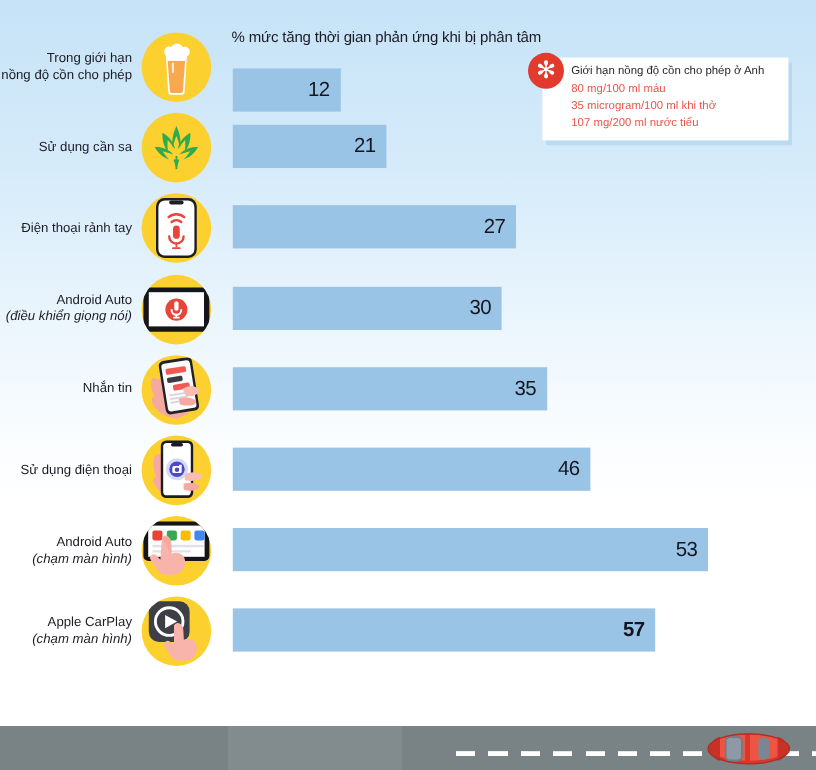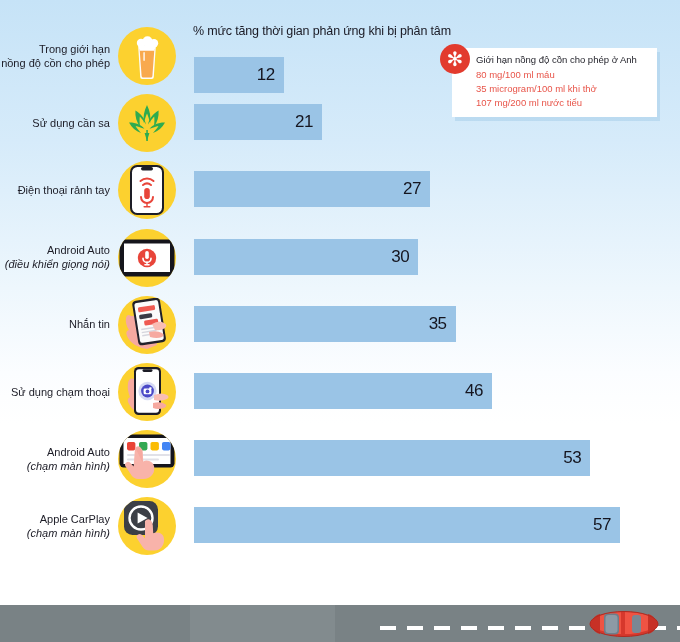--- a/index.html
+++ b/index.html
@@ -327,21 +327,21 @@
     </svg>
         </div>
         <div class="bar-track">
           <div class="bar" style="width: 261.579px; background: rgb(154, 196, 230);">
             <span class="bar-value">35</span>
           </div>
         </div>
       </div>
       <div class="row" style="top: 358px;">
         <div class="row-label">
-          <div class="ln">Sử dụng chạm thoại</div>
+          <div class="ln">Sử dụng điện thoại</div>
         </div>
         <div class="icon-circle">
     <svg width="52" height="54" viewBox="0 0 52 54">
       <path d="M14 14 q-6 -2 -7 4 q-1 7 2 14 q-4 2 -1 7 q3 6 10 9 l8 2 l4 -34z" fill="#f6a9a0"></path>
       <rect x="13" y="2" width="27" height="48" rx="4.6" fill="#1c1c25"></rect>
       <rect x="15" y="4.2" width="23" height="43.6" rx="3" fill="#ffffff"></rect>
       <rect x="21.5" y="4.2" width="10" height="2.8" rx="1.4" fill="#1c1c25"></rect>
       <circle cx="26.5" cy="26" r="9.2" fill="#cfd4f2" opacity="0.85"></circle>
       <circle cx="26.5" cy="26" r="6.4" fill="#4b49c7"></circle>
       <rect x="22.6" y="23.4" width="7.8" height="5.8" rx="1.3" fill="#ffffff"></rect>
@@ -389,21 +389,21 @@
         </div>
         <div class="icon-circle">
     <svg width="50" height="52" viewBox="0 0 50 52">
       <rect x="2" y="1" width="34" height="34" rx="8.5" fill="#3c3f46"></rect>
       <circle cx="19" cy="18" r="11.5" fill="none" stroke="#ffffff" stroke-width="2.4"></circle>
       <path d="M15.6 12.4 l10 5.6 l-10 5.6z" fill="#ffffff"></path>
       <path d="M23 21 q2.6 -3.2 5.6 -0.8 q2 1.6 2.2 5 l0.4 8 q3 -1.4 6 -0.4 q4.4 1.4 4.8 6 q0.6 5 -2.6 8.6 q-2.6 3 -7 3 l-5.4 0 q-3.8 0 -6.2 -3.2 l-5.6 -8.4 q-1.6 -2.6 0.8 -4.2 q2.4 -1.6 4.6 1 l2.4 2.8z" fill="#f8b3aa"></path>
     </svg>
         </div>
         <div class="bar-track">
-          <div class="bar" style="width: 426px; background: rgb(154, 196, 230);">
+          <div class="bar" style="width: 352px; background: rgb(154, 196, 230); font-weight: bold;">
             <span class="bar-value">57</span>
           </div>
         </div>
       </div>
     </div>
 
   <div class="road">
     <div class="road-band-a"></div>
     <div class="road-band-b"></div>
     <div class="road-band-c"></div>

